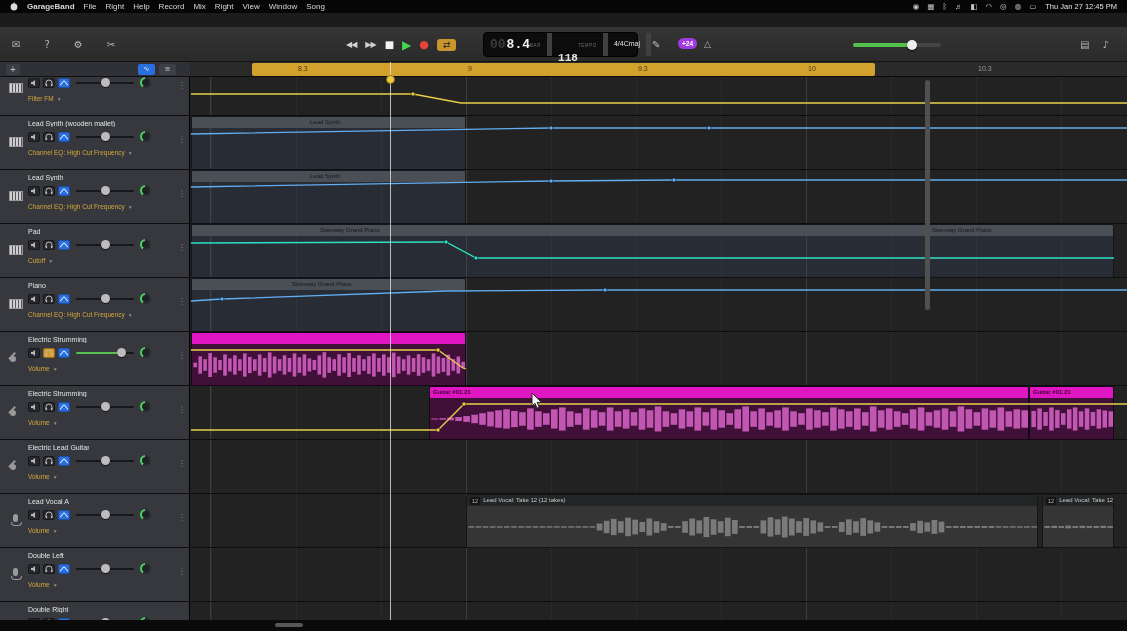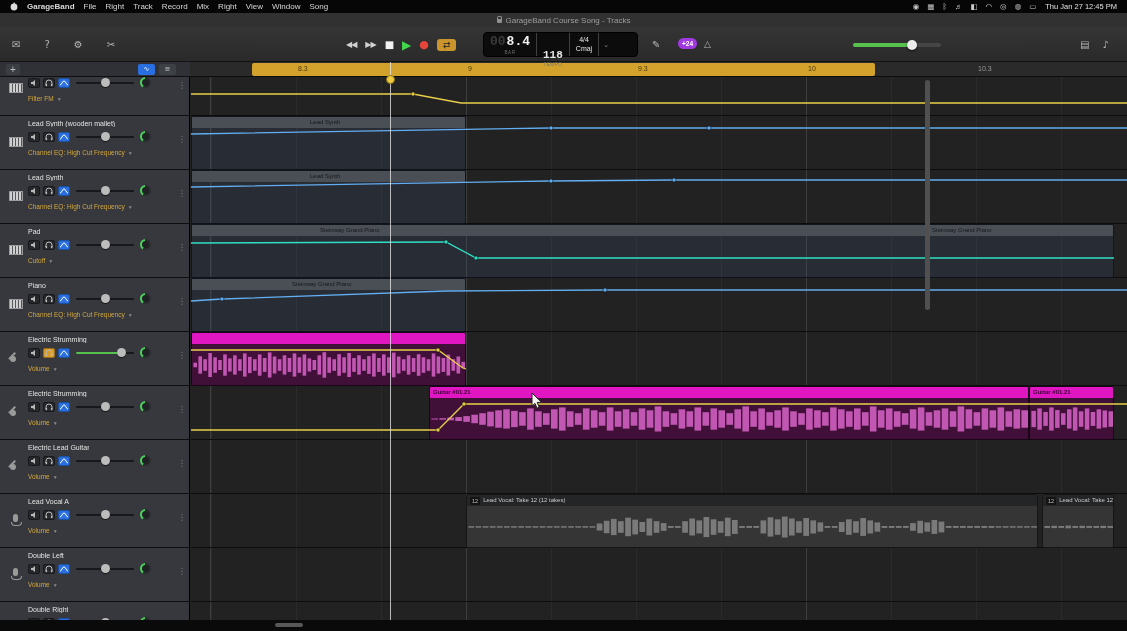--- a/index.html
+++ b/index.html
@@ -27,21 +27,21 @@
 .tcluster{position:absolute;top:0;display:flex;align-items:center;height:35px;}
 .tleft{left:12px;gap:24px;}
 .ticonbtn{color:#b5b5b5;font-size:10px;background:none;border:none;cursor:default;font-family:"DejaVu Sans",sans-serif;}
 .transport{left:346px;gap:9px;}
 .tr-btn{font-size:8px;color:#d2d2d2;background:none;border:none;letter-spacing:-1px;font-family:"DejaVu Sans",sans-serif;}
 .tr-stop{color:#f2f2f2;font-size:10px;}
 .tr-play{color:#41d84b;font-size:12px;}
 .tr-rec{color:#e8453a;font-size:11px;}
 .tr-cycle{background:#c9952c;color:#222;border-radius:3px;padding:1px 6px;font-size:9px;letter-spacing:0;}
 .lcd{position:absolute;left:483px;top:5px;height:25px;width:155px;background:#0c0c0d;border:1px solid #000;border-radius:4px;display:flex;align-items:stretch;color:#e6e6e6;}
-.lcd-seg{display:flex;flex-direction:column;justify-content:center;align-items:center;border-right:1px solid #404040;padding:0 6px;}
+.lcd-seg{display:flex;justify-content:center;align-items:center;border-right:5px solid #404040;padding:0 6px;}
 .lcd-seg:last-child{border-right:none;}
 .lcd-numrow{display:flex;align-items:baseline;gap:1px;}
 .lcd-ghost{color:#3b3b3b;font:600 13px "Liberation Mono",monospace;}
 .lcd-big{font:600 13px "Liberation Mono",monospace;color:#f0f0f0;}
 .lcd-sub{font-size:4.5px;color:#6d6d6d;letter-spacing:.6px;margin-top:1px;}
 .lcd-tempo{font:600 11px "Liberation Mono",monospace;margin-top:27px;}
 .lcd-key div{font-size:7px;line-height:1.25;text-align:center;}
 .lcd-chev{display:flex;align-items:center;color:#8a8a8a;font-size:7px;padding:0 4px;}
 .tuner{position:absolute;left:652px;top:12px;color:#b5b5b5;font-size:10px;background:none;border:none;font-family:"DejaVu Sans",sans-serif;}
 .tbadge{position:absolute;left:678px;top:11px;background:#a03ae0;color:#fff;font-size:6.5px;font-weight:bold;border-radius:8px;padding:2px 4px;}
@@ -128,21 +128,21 @@
     <span>
       <svg class="apple-svg" width="8" height="9" viewBox="0 0 8 9">
           <circle cx="4" cy="5" r="3.4" fill="#dcdcdc"></circle>
           <rect x="3.4" y="0.4" width="1.4" height="2" rx="0.7" fill="#dcdcdc" transform="rotate(18 4 1.4)"></rect>
         </svg>
     </span>
     <span class="appname">GarageBand</span>
     <nav class="menus">
         <span>File</span>
         <span>Right</span>
-        <span>Track</span>
+        <span>Help</span>
         <span>Record</span>
         <span>Mix</span>
         <span>Right</span>
         <span>View</span>
         <span>Window</span>
         <span>Song</span>
       </nav>
     <div class="mb-spacer"></div>
     <div class="mb-status">
         <span>◉</span>
@@ -151,24 +151,20 @@
         <span>♬</span>
         <span>◧</span>
         <span>◠</span>
         <span>◎</span>
         <span>◍</span>
         <span>▭</span>
       </div>
     <span class="mb-clock">Thu Jan 27 12:45 PM</span>
   </div>
 
-  <div class="titlebar">
-    <span class="lock"></span>
-    <span>GarageBand Course Song - Tracks</span>
-  </div>
 
   <div class="toolbar">
     <div class="tcluster tleft">
         <button class="ticonbtn">✉</button>
         <button class="ticonbtn">?</button>
         <button class="ticonbtn">⚙</button>
         <button class="ticonbtn">✂</button>
       </div>
     <div class="tcluster transport">
       <button class="tr-btn">◀◀</button>

